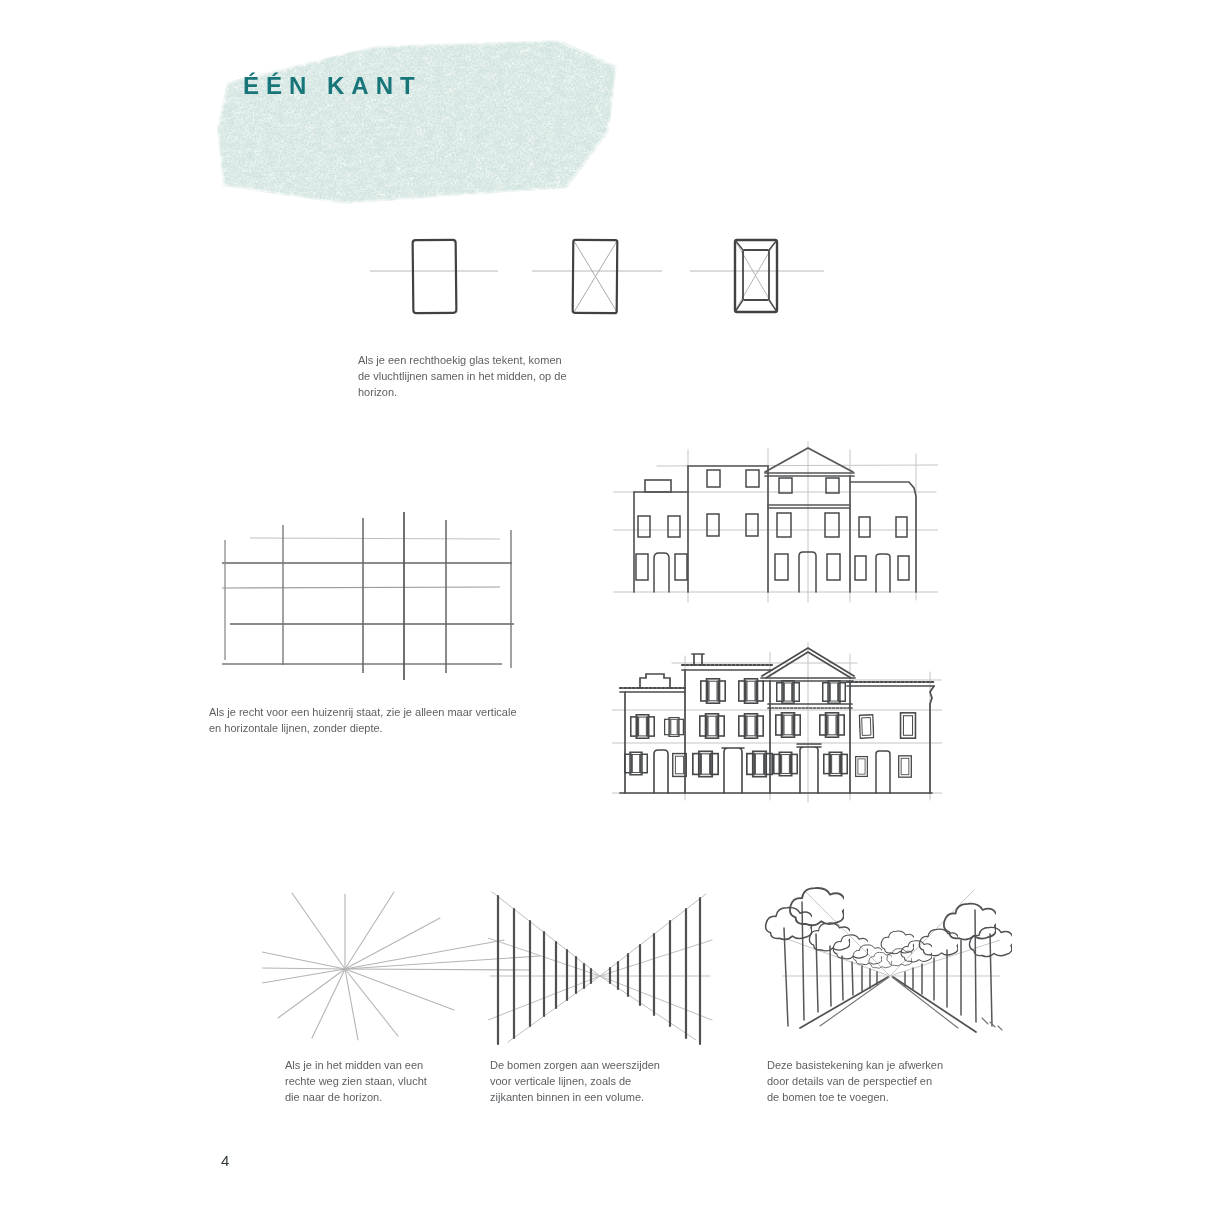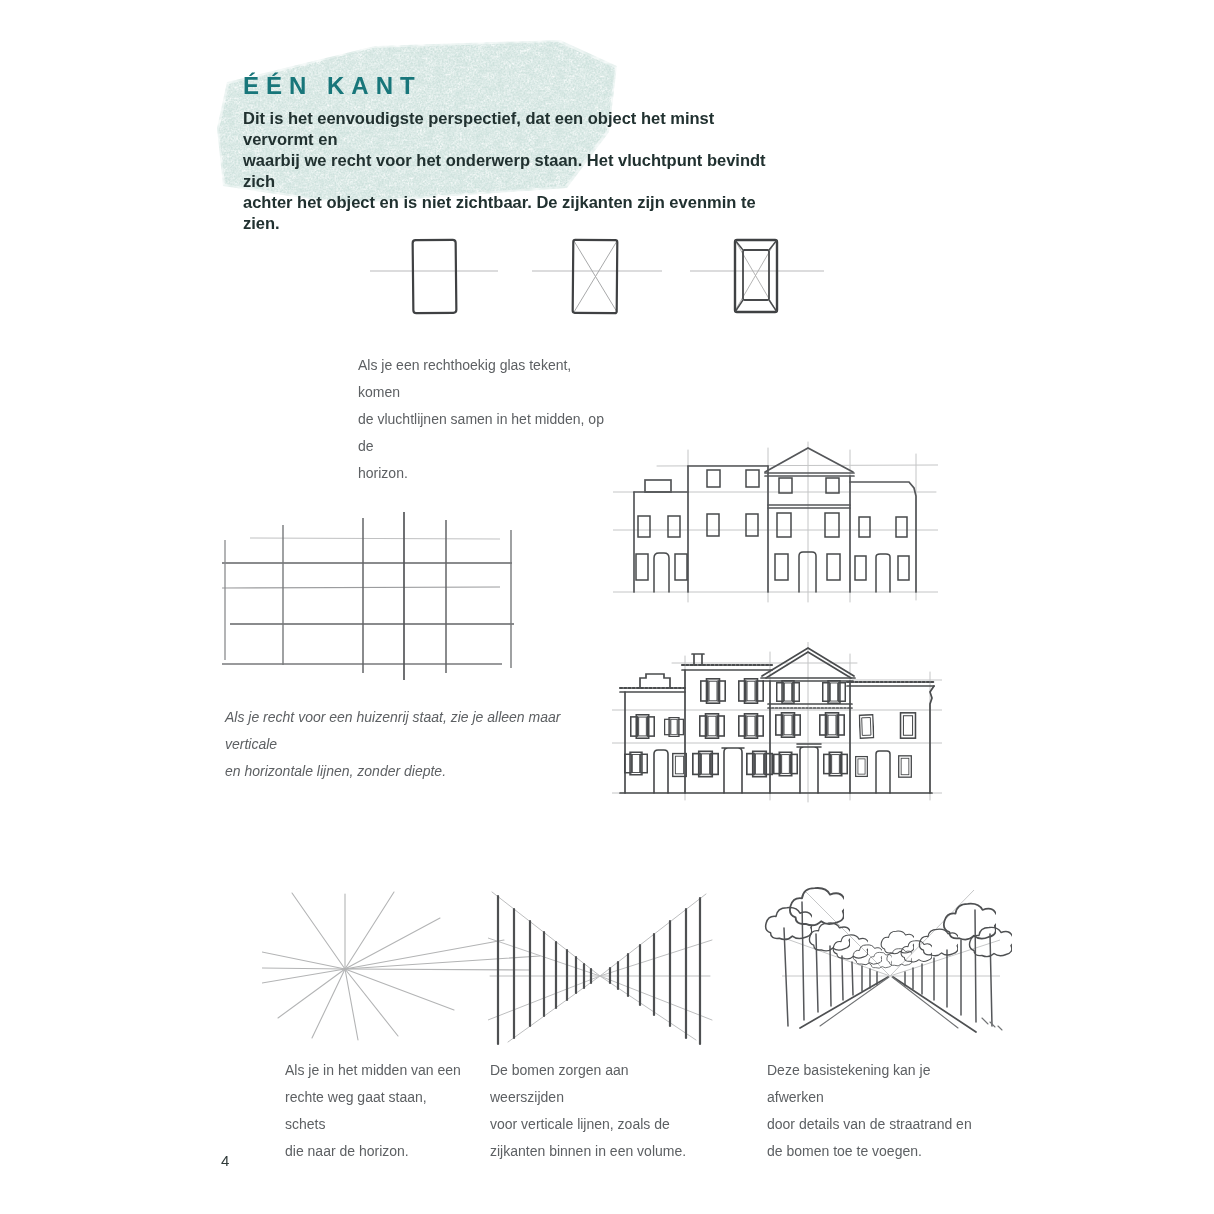--- a/index.html
+++ b/index.html
@@ -1,21 +1,21 @@
 <!DOCTYPE html>
 <html><head>
 <meta charset="utf-8">
 <style>
   html,body{margin:0;padding:0;background:#ffffff;}
   .page{position:relative;width:1214px;height:1214px;background:#fff;
         font-family:"Liberation Sans", sans-serif;overflow:hidden;}
   .abs{position:absolute;}
   .title{color:#18767a;font-weight:bold;font-size:24px;letter-spacing:7px;white-space:nowrap;}
   .intro{color:#213130;font-weight:bold;font-size:16.5px;line-height:21px;white-space:pre-line;}
-  .caption{color:#5d6063;font-size:14px;line-height:27px;white-space:pre-line;}
+  .caption{color:#5d6063;font-size:11px;line-height:16px;white-space:pre-line;}
   .pagenum{color:#303a39;font-size:15px;}
   svg{display:block;}
 </style>
 </head>
 <body>
 
 <div class="page">
 
   <svg class="abs" style="left:215px;top:36px;" width="410" height="178" viewBox="0 0 410 178">
     <defs>
@@ -33,23 +33,20 @@
     <g filter="url(#chalkCoarse)" opacity="0.75">
       <polygon points="12,46 160,10 345,4 402,30 394,96 352,152 128,168 8,150 2,92" fill="#d6e7e3"></polygon>
     </g>
     <g filter="url(#chalkFine)" opacity="0.9">
       <polygon points="14,48 158,12 343,6 400,32 392,94 350,150 126,166 10,148 4,94" fill="#cbe0db"></polygon>
     </g>
   </svg>
 
   <div class="abs title" style="left:243px;top:72px;">ÉÉN KANT</div>
 
-  <div class="abs intro" style="left:243px;top:108px;width:530px;">Dit is het eenvoudigste perspectief, dat een object het minst vervormt en
-waarbij we recht voor het onderwerp staan. Het vluchtpunt bevindt zich
-achter het object en is niet zichtbaar. De zijkanten zijn evenmin te zien.</div>
 
   <svg class="abs" style="left:358px;top:230px;" width="150" height="92" viewBox="0 0 150 92" fill="none">
     <line x1="12" y1="41" x2="140" y2="41" stroke="#b9babb" stroke-width="1.1"></line>
     <rect x="55" y="10" width="43" height="73" rx="3" stroke="#3f4143" stroke-width="2.2" transform="rotate(-0.6 76 46)"></rect>
   </svg>
 
   <svg class="abs" style="left:520px;top:230px;" width="150" height="92" viewBox="0 0 150 92" fill="none">
     <line x1="12" y1="41" x2="142" y2="41" stroke="#b9babb" stroke-width="1.1"></line>
     <line x1="54" y1="11" x2="97" y2="82" stroke="#a8a9aa" stroke-width="1"></line>
     <line x1="97" y1="11" x2="54" y2="82" stroke="#a8a9aa" stroke-width="1"></line>
@@ -79,21 +76,21 @@
     <line x1="12" y1="116" x2="296" y2="116" stroke="#636567" stroke-width="1.7"></line>
     <line x1="4" y1="156" x2="284" y2="156" stroke="#77797b" stroke-width="1.4"></line>
     <line x1="7" y1="32" x2="7" y2="152" stroke="#8a8c8e" stroke-width="1.3"></line>
     <line x1="65" y1="17" x2="65" y2="157" stroke="#77797b" stroke-width="1.4"></line>
     <line x1="145" y1="10" x2="145" y2="165" stroke="#636567" stroke-width="1.5"></line>
     <line x1="186" y1="4" x2="186" y2="172" stroke="#55575a" stroke-width="1.7"></line>
     <line x1="228" y1="12" x2="228" y2="165" stroke="#636567" stroke-width="1.5"></line>
     <line x1="293" y1="22" x2="293" y2="160" stroke="#77797b" stroke-width="1.4"></line>
   </svg>
 
-  <div class="abs caption" style="left:225px;top:704px;width:360px;font-style:italic;">Als je recht voor een huizenrij staat, zie je alleen maar verticale
+  <div class="abs caption" style="left:209px;top:704px;width:360px;">Als je recht voor een huizenrij staat, zie je alleen maar verticale
 en horizontale lijnen, zonder diepte.</div>
 
   <svg class="abs" style="left:613px;top:440px;" width="325" height="168" viewBox="0 0 325 168" fill="none" stroke-linecap="round">
     <g stroke="#c4c5c6" stroke-width="1">
       <line x1="44" y1="26" x2="325" y2="25"></line>
       <line x1="0" y1="52" x2="323" y2="52"></line>
       <line x1="0" y1="90" x2="325" y2="90"></line>
       <line x1="0" y1="152" x2="325" y2="152"></line>
       <line x1="75" y1="10" x2="75" y2="162"></line>
       <line x1="155" y1="8" x2="155" y2="162"></line>
@@ -335,24 +332,24 @@
     <g stroke="#707274" stroke-width="1.1" stroke-linecap="round">
       <line x1="58" y1="150" x2="127" y2="101"></line>
       <line x1="196" y1="152" x2="130" y2="101"></line>
       <line x1="220" y1="142" x2="226" y2="148"></line>
       <line x1="228" y1="146" x2="233" y2="151"></line>
       <line x1="236" y1="150" x2="240" y2="154"></line>
     </g>
   </svg>
 
   <div class="abs caption" style="left:285px;top:1057px;width:180px;">Als je in het midden van een
-rechte weg gaat staan, schets
+rechte weg zien staan, vlucht
 die naar de horizon.</div>
   <div class="abs caption" style="left:490px;top:1057px;width:210px;">De bomen zorgen aan weerszijden
 voor verticale lijnen, zoals de
 zijkanten binnen in een volume.</div>
   <div class="abs caption" style="left:767px;top:1057px;width:210px;">Deze basistekening kan je afwerken
-door details van de straatrand en
+door details van de perspectief en
 de bomen toe te voegen.</div>
 
   <div class="abs pagenum" style="left:221px;top:1152px;">4</div>
 
 </div>
 
 </body></html>

